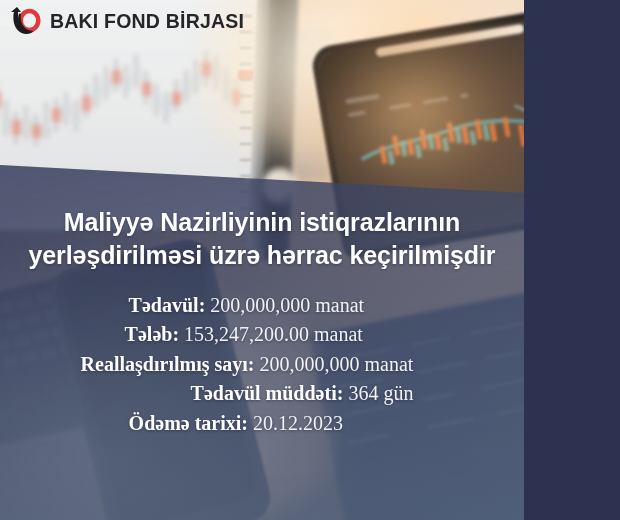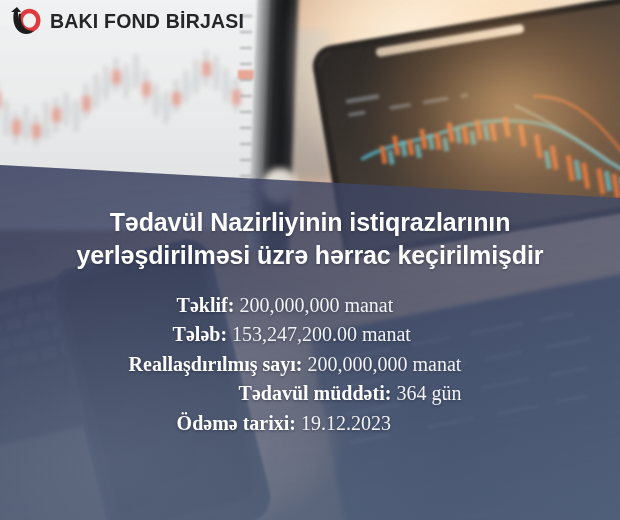--- a/index.html
+++ b/index.html
@@ -3,21 +3,21 @@
 <meta charset="utf-8">
 <title>Baki Fond Birjasi</title>
 <style>
   html,body{margin:0;padding:0;}
   body{
     background:#2c3250;
     font-family:"Liberation Sans", sans-serif;
   }
   .canvas{
     position:relative;
-    width:620px;
+    width:524px;
     height:520px;
     overflow:hidden;
     background:#d946ef;
   }
 
   
   .photo{
     position:absolute;
     inset:0;
     overflow:hidden;
@@ -466,41 +466,41 @@
     <svg class="logo-mark" viewBox="0 0 68 64">
       <ellipse cx="43" cy="29" rx="17.5" ry="19" fill="none" stroke="#e03a3e" stroke-width="9"></ellipse>
       <path d="M18 2 L26 12 L20 12 C20 12 19 26 25 37 C31 48 44 52 52 50 C44 58 28 58 19 48 C9 37 10 18 12 12 L6 12 Z" fill="#1c1c1c"></path>
       <path d="M26 16 C24 26 27 38 35 45 C40 49 47 50 52 49 C44 53 33 51 27 44 C20 36 19 24 22 15 Z" fill="#1c1c1c"></path>
     </svg>
     <span class="logo-text">BAKI FOND BİRJASI</span>
   </div>
 
   <div class="content">
     <h1 class="headline">
-      <span>Tədavül Nazirliyinin istiqrazlarının</span><br>
+      <span>Maliyyə Nazirliyinin istiqrazlarının</span><br>
       <span>yerləşdirilməsi üzrə hərrac keçirilmişdir</span>
     </h1>
 
     <ul class="details">
       <li class="detail-row r0">
-        <span class="k">Təklif:</span>
+        <span class="k">Tədavül:</span>
         <span class="v">200,000,000 manat</span>
       </li>
       <li class="detail-row r1">
         <span class="k">Tələb:</span>
         <span class="v">153,247,200.00 manat</span>
       </li>
       <li class="detail-row r2">
         <span class="k">Reallaşdırılmış sayı:</span>
         <span class="v">200,000,000 manat</span>
       </li>
       <li class="detail-row r5">
         <span class="k">Tədavül müddəti:</span>
         <span class="v">364 gün</span>
       </li>
       <li class="detail-row r6">
         <span class="k">Ödəmə tarixi:</span>
-        <span class="v">19.12.2023</span>
+        <span class="v">20.12.2023</span>
       </li>
     </ul>
   </div>
 
 </div>
 
 </body></html>

